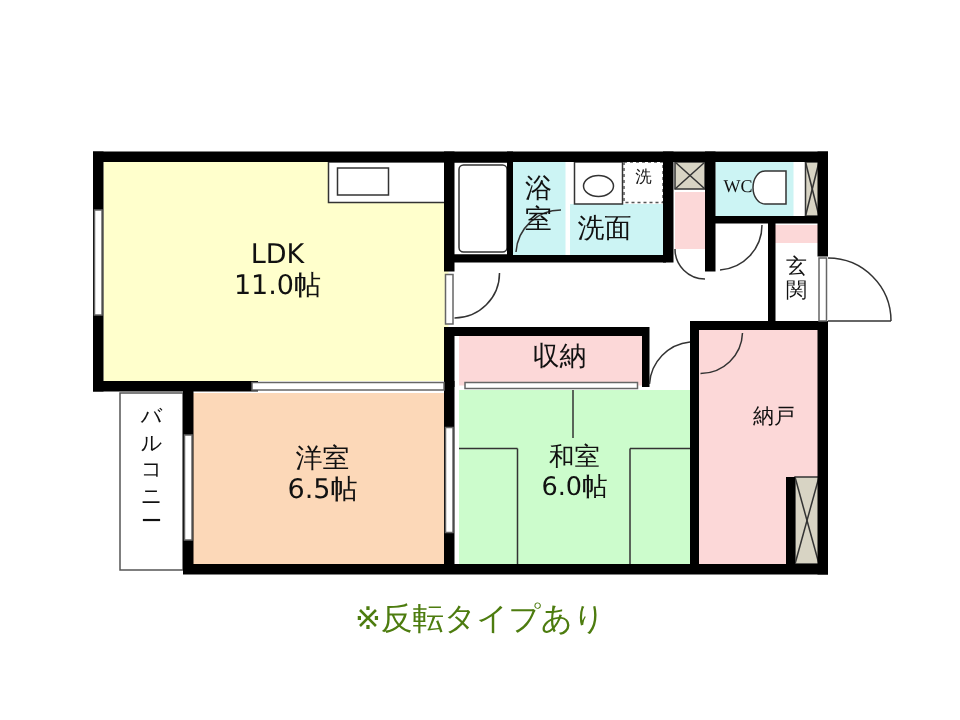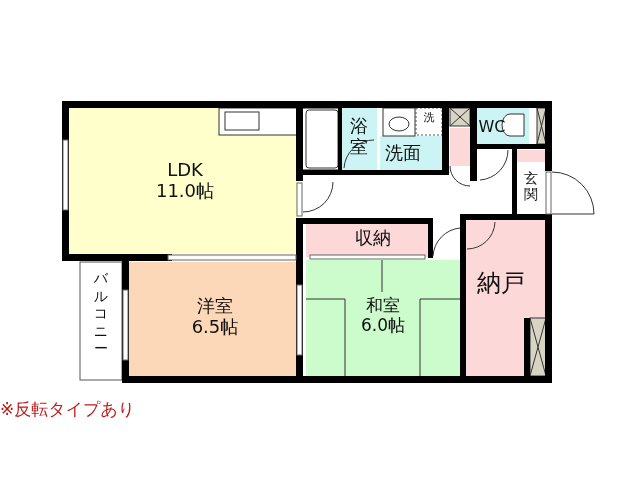--- a/index.html
+++ b/index.html
@@ -1,21 +1,21 @@
 <!DOCTYPE html>
 <html><head>
 <meta charset="utf-8">
 <style>
   html, body { margin:0; padding:0; background:#ffffff; }
   body { width:640px; height:480px; position:relative; overflow:hidden;
          font-family:"DejaVu Sans","Liberation Sans",sans-serif; }
   #plan { position:absolute; left:0; top:0; }
   .lbl { position:absolute; text-align:center; color:#111; line-height:1.15; }
-  .note { position:absolute; left:0; width:640px; top:398px; 
-          font-size:17px; color:#b91c1c; }
+  .note { position:absolute; left:0; width:640px; top:398px; text-align:center;
+          font-size:21px; color:#4d7c0f; }
 </style>
 </head>
 <body>
 
 <svg id="plan" width="640" height="480">
 
   <rect x="69" y="108" width="230" height="146" fill="#ffffcc"></rect>
   <rect x="128" y="262" width="172" height="114" fill="#fcd8b8"></rect>
   <rect x="306" y="260" width="154" height="116" fill="#ccfccc"></rect>
   <rect x="466" y="220" width="80" height="156" fill="#fcd8d8"></rect>
@@ -111,29 +111,29 @@
   <div>11.0帖</div>
 </div>
 <div class="lbl" style="left:160px;top:296px;width:110px;font-size:18px;">
   <div>洋室</div>
   <div>6.5帖</div>
 </div>
 <div class="lbl" style="left:328px;top:296px;width:110px;font-size:17px;">
   <div>和室</div>
   <div>6.0帖</div>
 </div>
-<div class="lbl" style="left:466px;top:270px;width:70px;font-size:24px;">納戸</div>
+<div class="lbl" style="left:481px;top:270px;width:70px;font-size:14px;">納戸</div>
 <div class="lbl" style="left:306px;top:228px;width:134px;font-size:18px;">収納</div>
 <div class="lbl" style="left:342px;top:116px;width:34px;font-size:18px;">
   <div>浴</div>
   <div>室</div>
 </div>
 <div class="lbl" style="left:380px;top:143px;width:46px;font-size:18px;">洗面</div>
 <div class="lbl" style="left:416px;top:112px;width:26px;font-size:11px;">洗</div>
-<div class="lbl" style="left:477px;top:118px;width:30px;font-size:16px;">WC</div>
+<div class="lbl" style="left:477px;top:118px;width:30px;font-size:12px;font-family:Liberation Serif, serif;">WC</div>
 <div class="lbl" style="left:517px;top:170px;width:28px;font-size:14px;">
   <div>玄</div>
   <div>関</div>
 </div>
 <div class="lbl" style="left:82px;top:270px;width:38px;font-size:14px;line-height:1.25;">
   <div>バ</div>
   <div>ル</div>
   <div>コ</div>
   <div>ニ</div>
   <div>ー</div>

